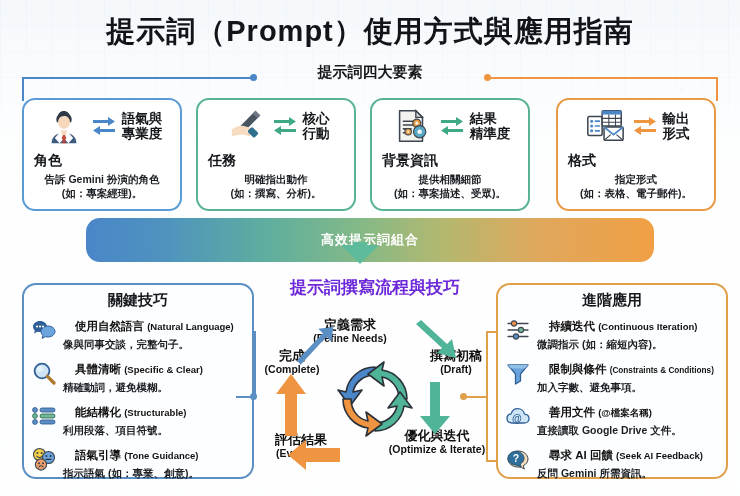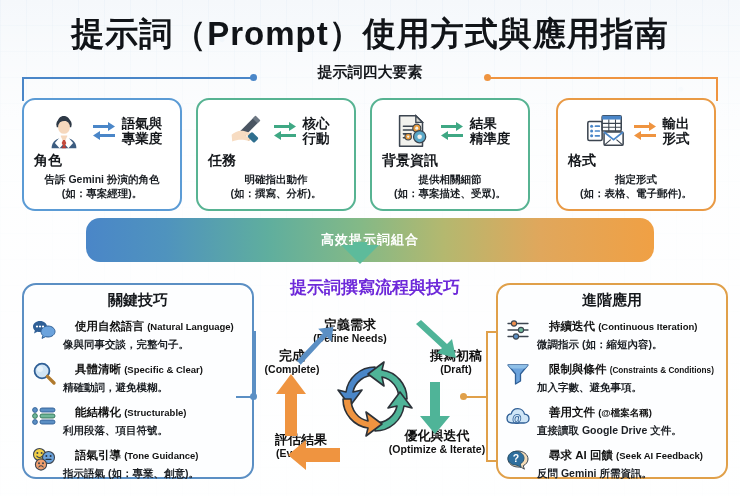--- a/index.html
+++ b/index.html
@@ -27,41 +27,41 @@
   .bg-circuit::after{
     content:"";position:absolute;inset:0;
     background:
       linear-gradient(180deg, rgba(255,255,255,0.55) 0%, rgba(255,255,255,0.88) 30%, rgba(255,255,255,0.93) 100%);
   }
   .stage{position:absolute;inset:0;}
 
   
   .title{
     position:absolute;left:0;right:0;top:12px;text-align:center;
-    font-size:33px;font-weight:bold;color:#111418;letter-spacing:1px;
+    font-size:29px;font-weight:bold;color:#111418;letter-spacing:1px;
     white-space:nowrap;
   }
 
   
   .sec-label{
     position:absolute;top:63px;left:0;right:0;text-align:center;
     font-size:15px;font-weight:bold;color:#15181c;
   }
   .conn-line{position:absolute;height:2px;top:77px;}
   .conn-dot{position:absolute;width:7px;height:7px;border-radius:50%;top:74px;}
 
   
   .card{
     position:absolute;top:98px;width:160px;height:113px;
     background:#ffffff;border-radius:13px;border:2px solid #cfd8e0;
     box-sizing:border-box;
   }
   .card .crow{
     display:flex;align-items:center;justify-content:center;gap:5px;
-    height:52px;padding-top:5px;
+    height:52px;
   }
   .card .icon-wrap{width:44px;height:44px;flex:0 0 44px;display:flex;align-items:center;justify-content:center;}
   .card .arrows{width:26px;flex:0 0 26px;display:flex;flex-direction:column;gap:3px;align-items:center;}
   .card .kw{
     font-size:13.5px;font-weight:bold;line-height:1.12;color:#15181c;
     text-align:left;white-space:nowrap;
   }
   .card .ctitle{
     position:absolute;left:10px;top:52px;font-size:14px;font-weight:bold;color:#15181c;
   }

